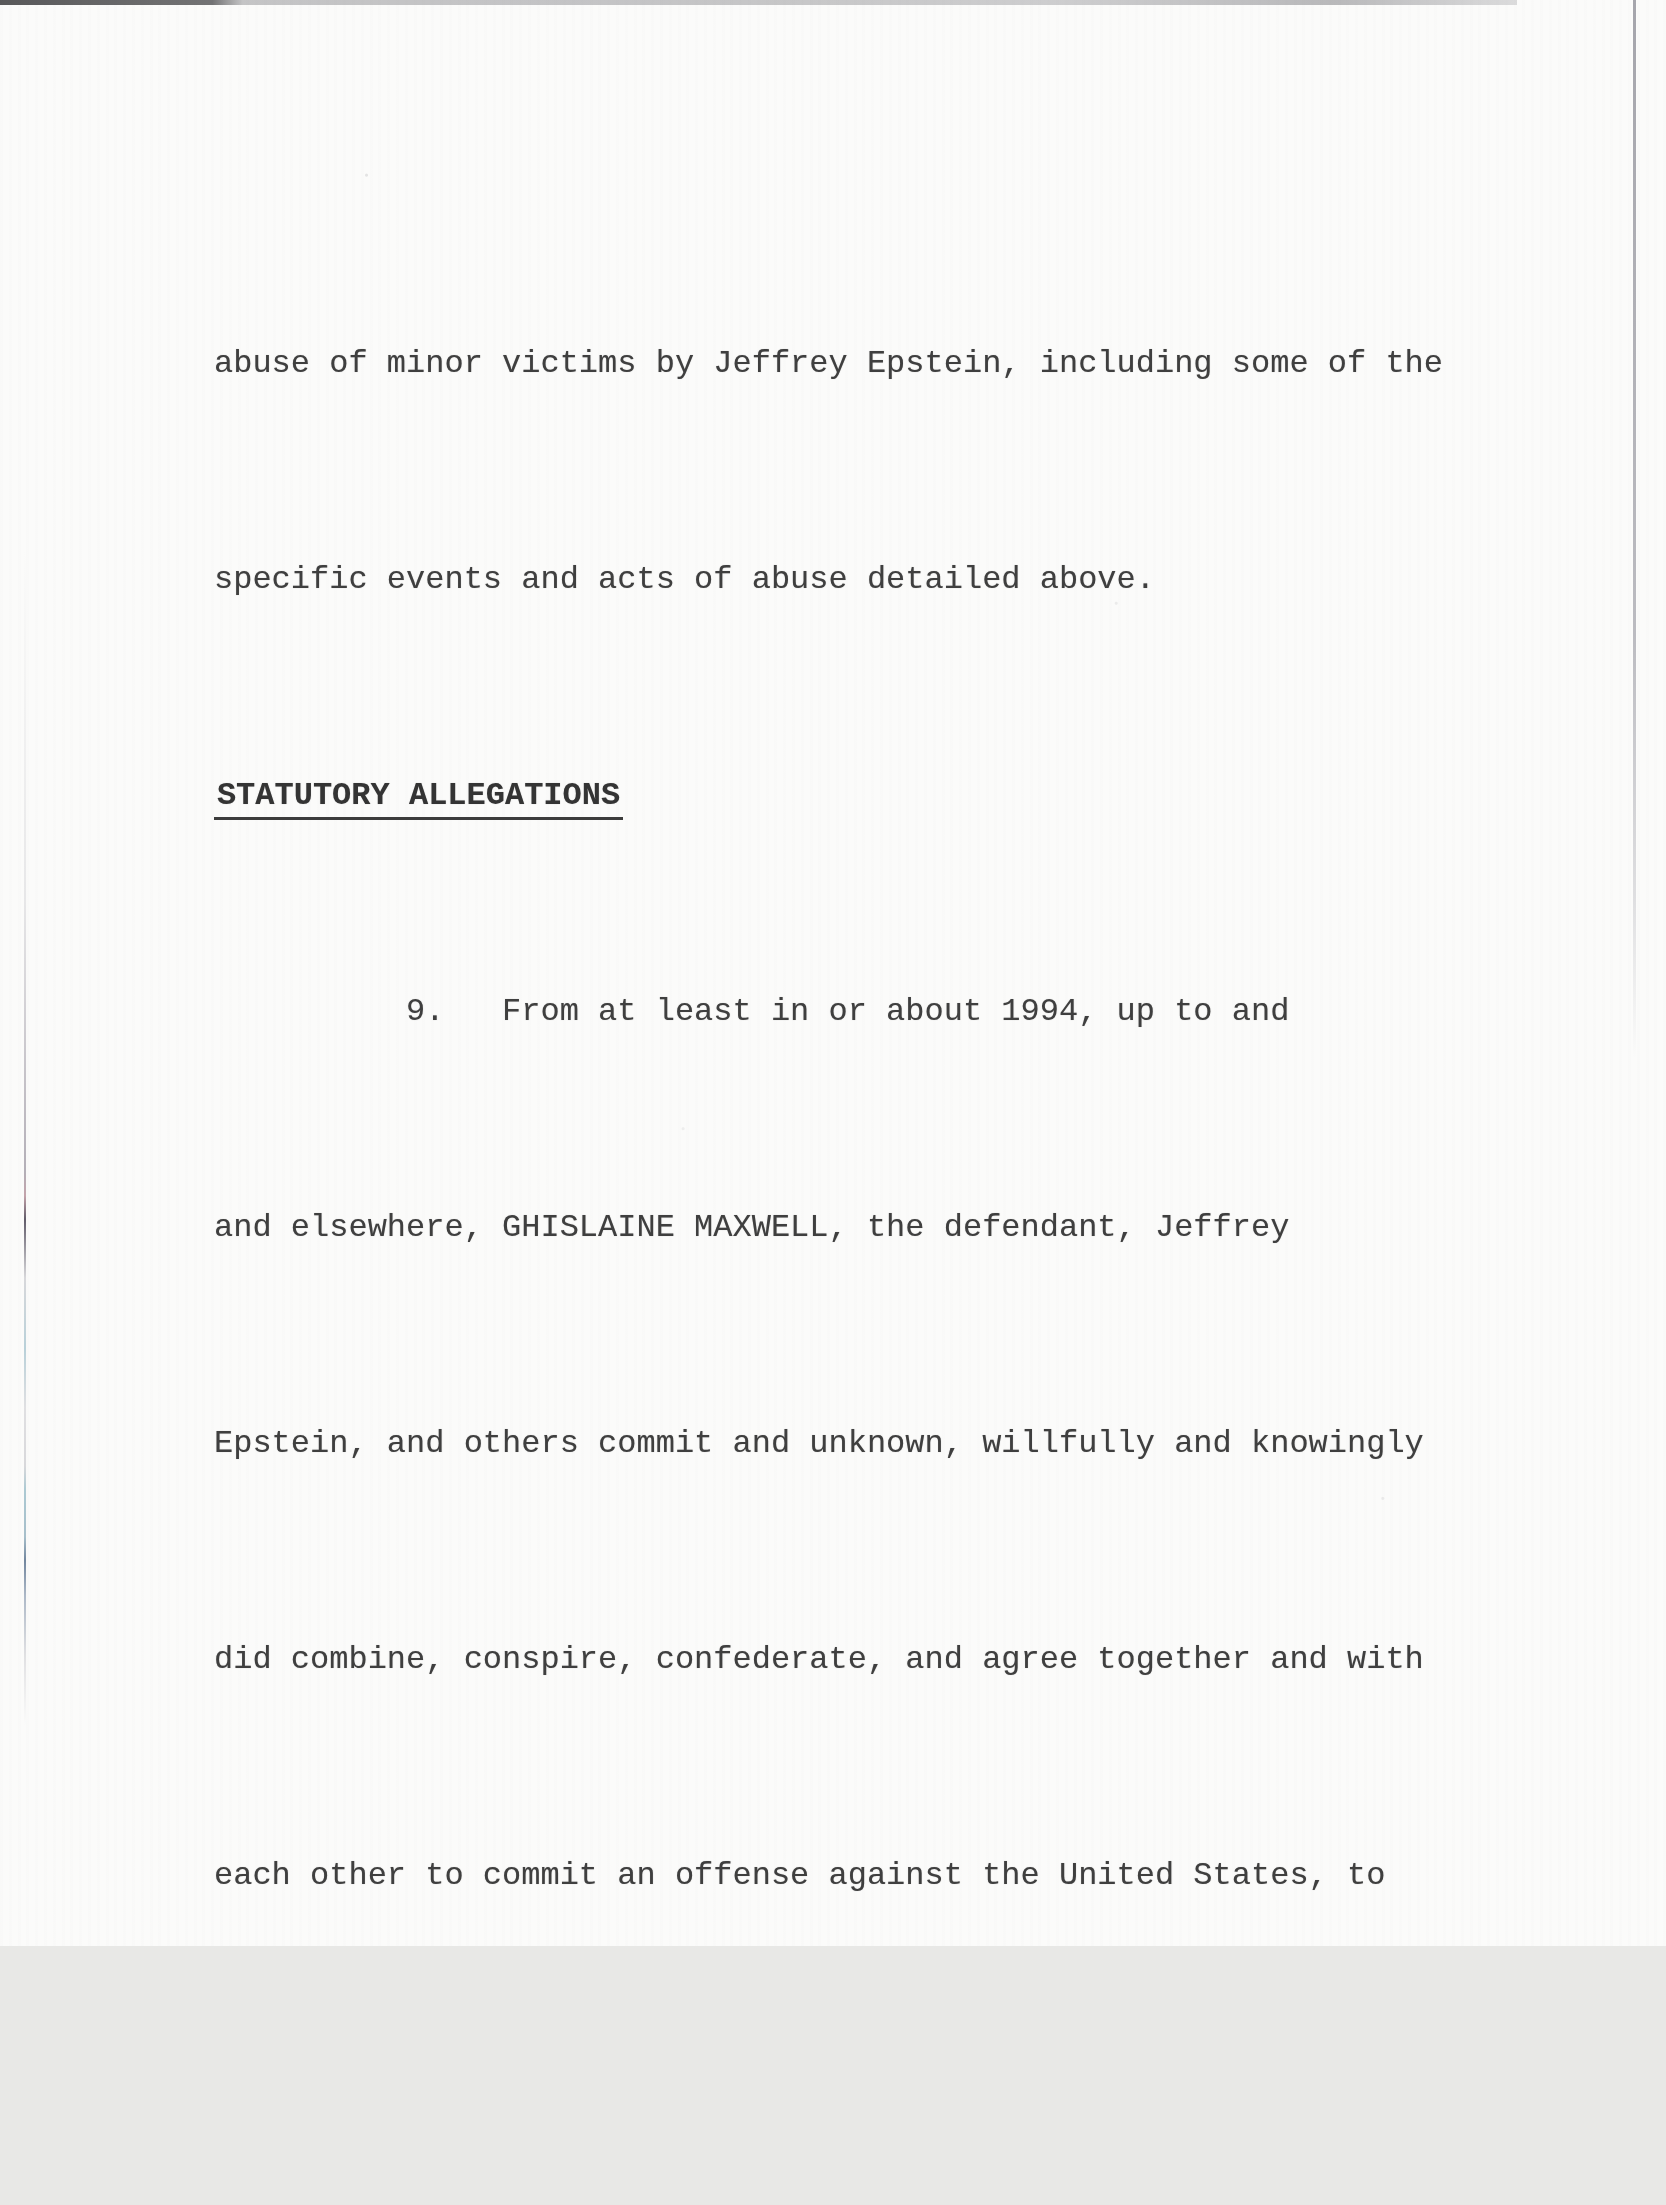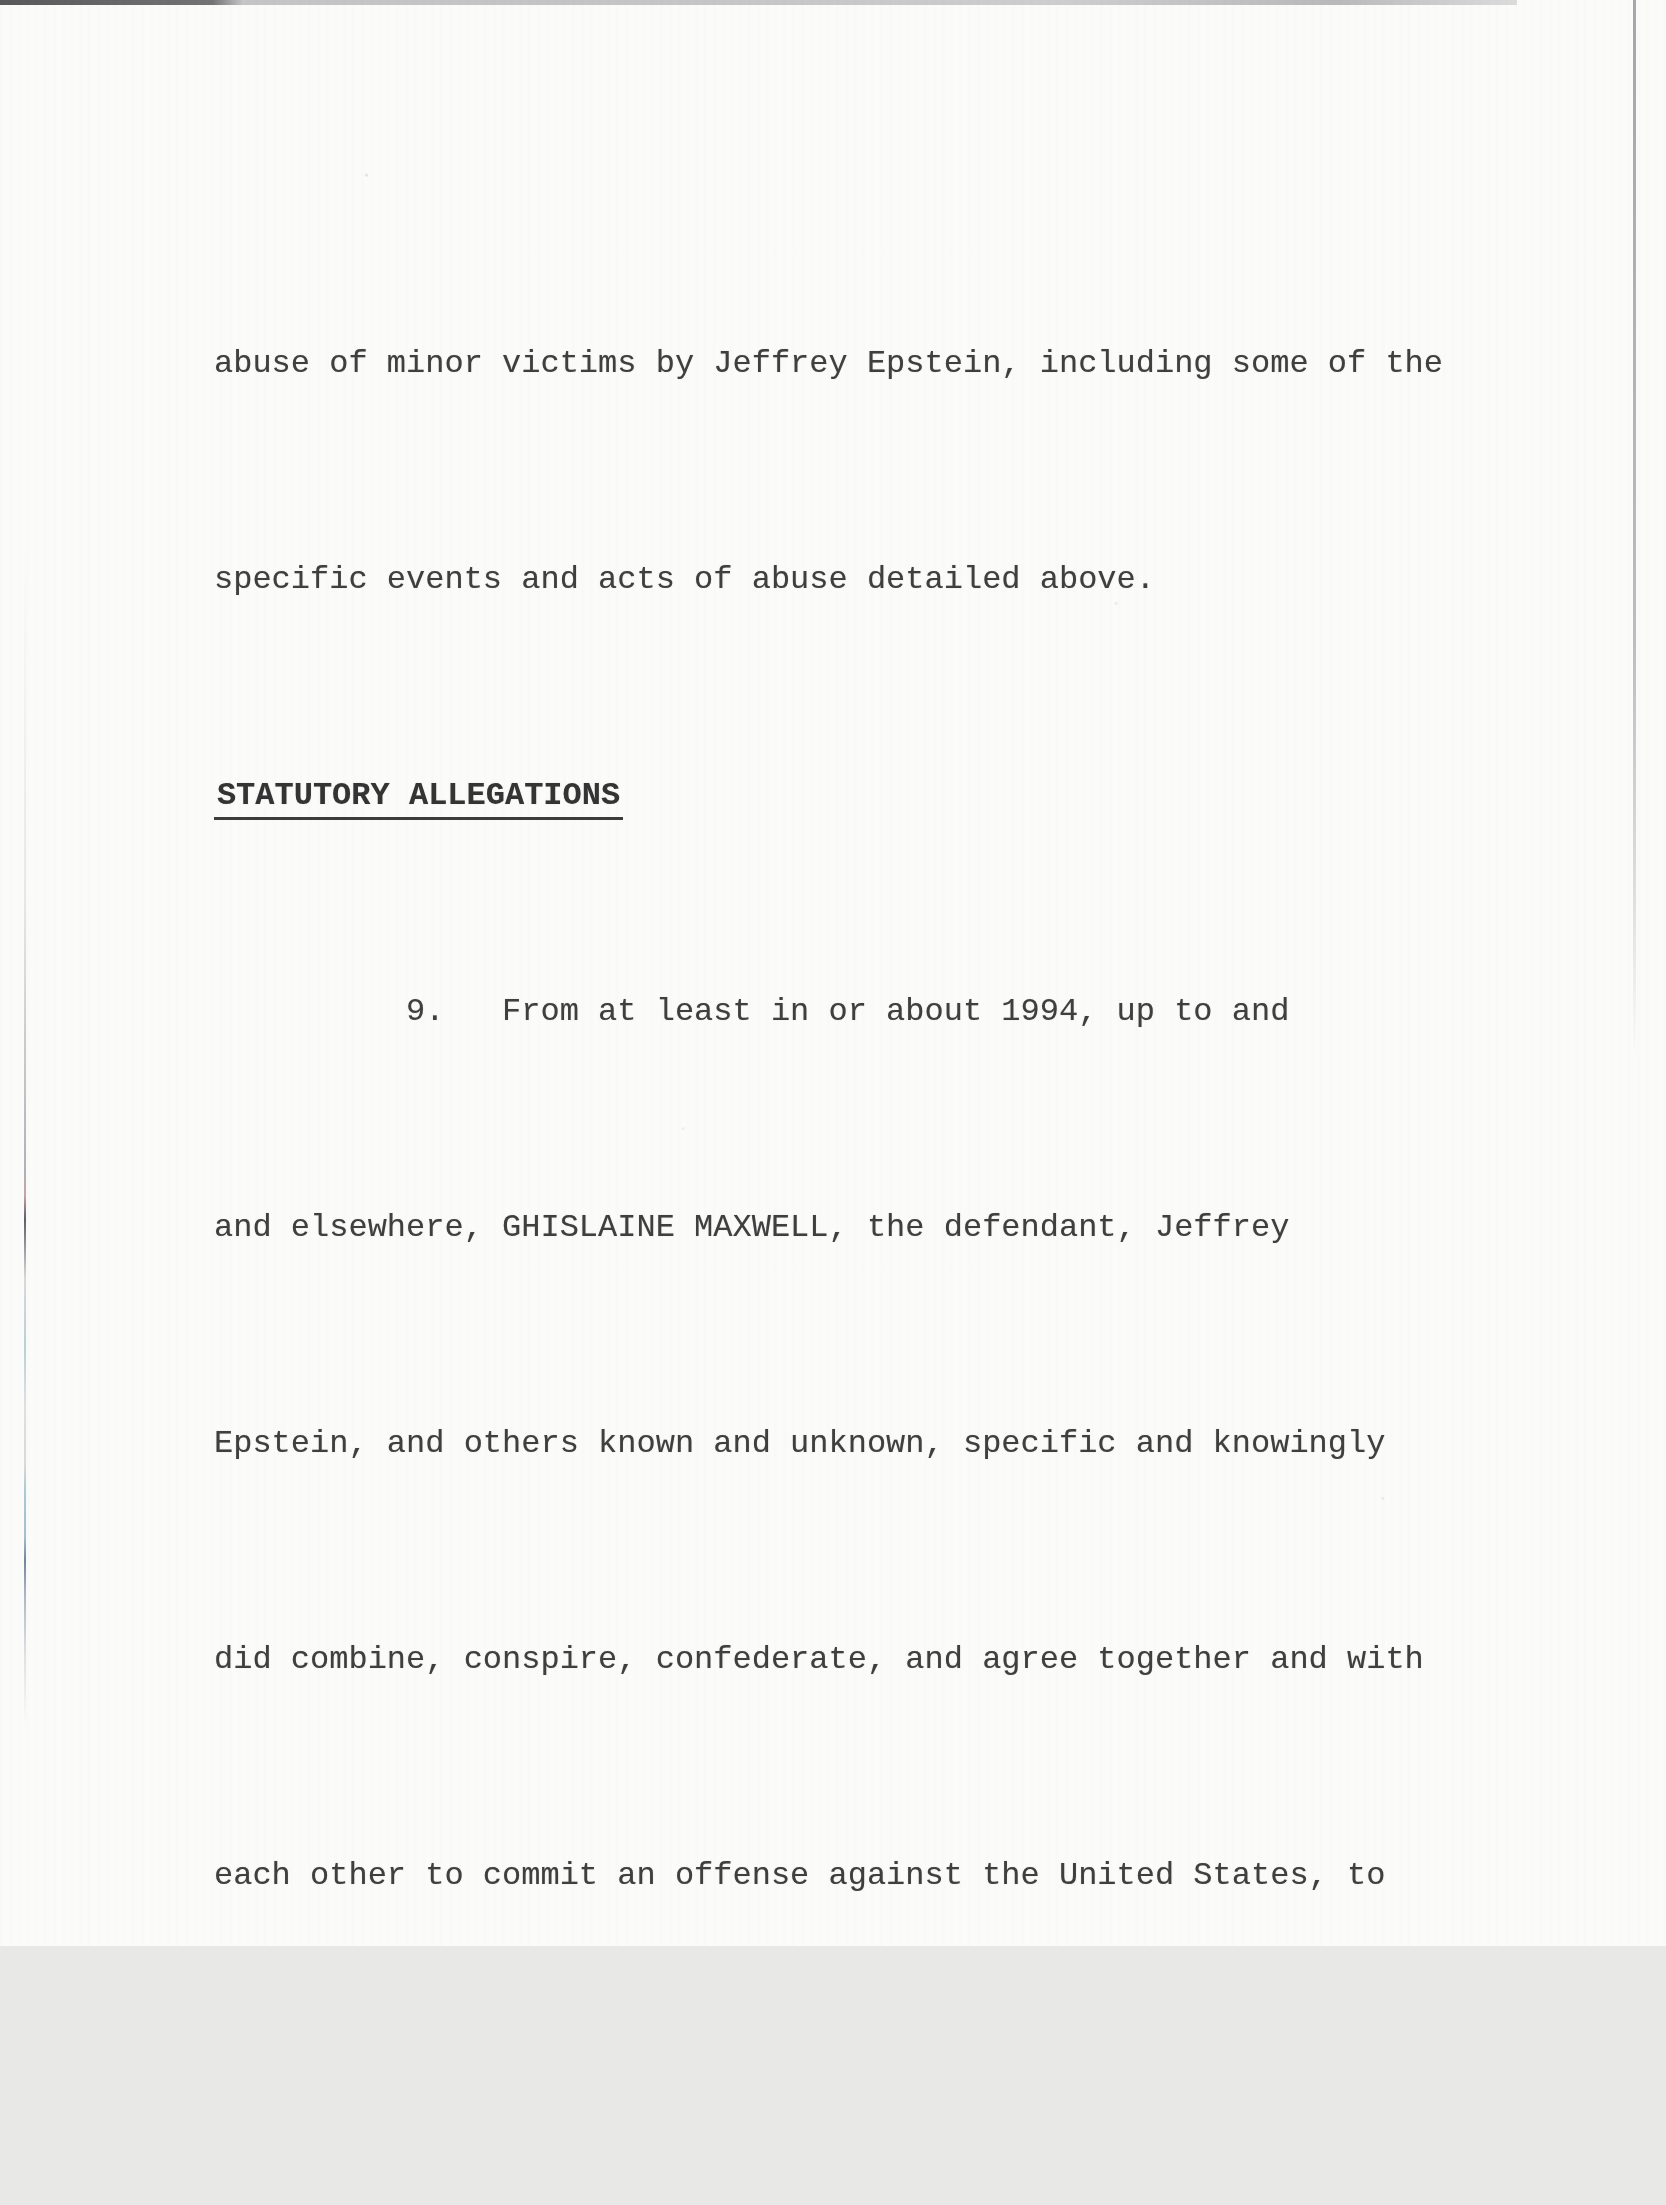--- a/index.html
+++ b/index.html
@@ -89,21 +89,21 @@
   <div class="top-edge"></div>
   <div class="right-edge"></div>
   <div class="left-edge"></div>
 
   <div class="textcol">
     <div class="line">abuse of minor victims by Jeffrey Epstein, including some of the</div>
     <div class="line">specific events and acts of abuse detailed above.</div>
     <div class="line center h-bold"><span>STATUTORY ALLEGATIONS</span></div>
     <div class="line">          9.   From at least in or about 1994, up to and</div>
     <div class="line">and elsewhere, GHISLAINE MAXWELL, the defendant, Jeffrey</div>
-    <div class="line">Epstein, and others known and unknown, specific and knowingly</div>
+    <div class="line">Epstein, and others commit and unknown, willfully and knowingly</div>
     <div class="line">did combine, conspire, confederate, and agree together and with</div>
     <div class="line">each other to commit an offense against the United States, to</div>
     
     
     
     
     
     
     
     

